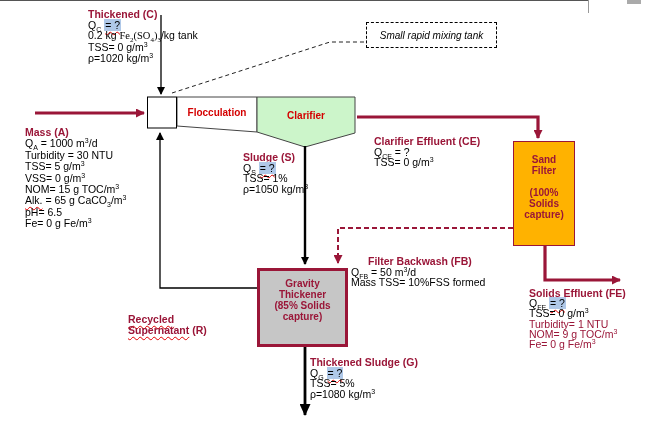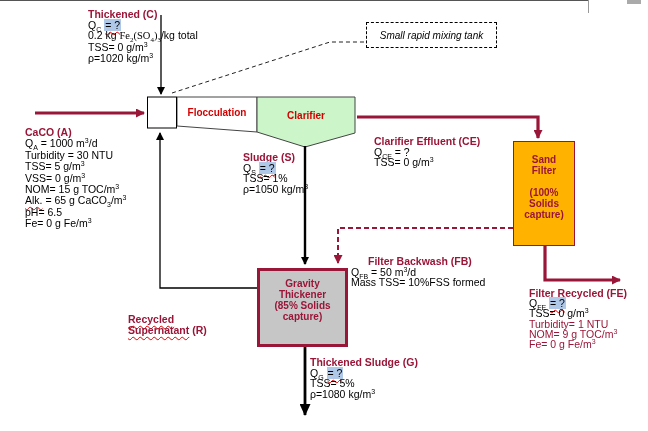--- a/index.html
+++ b/index.html
@@ -123,28 +123,28 @@
       <div>Gravity</div>
       <div>Thickener</div>
       <div>(85% Solids</div>
       <div>capture)</div>
     </div>
 
   <div id="blk-coagulant" class="stream">
     <div class="title">Thickened (C)</div>
     <div>
         <div class="sline"><span>Q</span><sub>C</sub><span> </span><span class="hl">= ?</span></div>
-        <div class="sline"><span>0.2 kg </span><span class="serif">Fe</span><sub class="serif">2</sub><span class="serif">(SO</span><sub class="serif">4</sub><span class="serif">)</span><sub class="serif">3</sub><span>/kg total</span></div>
+        <div class="sline"><span>0.2 kg </span><span class="serif">Fe</span><sub class="serif">2</sub><span class="serif">(SO</span><sub class="serif">4</sub><span class="serif">)</span><sub class="serif">3</sub><span>/kg tank</span></div>
         <div class="sline"><span>TSS= 0 g/m</span><sup>3</sup></div>
         <div class="sline"><span>ρ=1020 kg/m</span><sup>3</sup></div>
       </div>
   </div>
 
   <div id="blk-feed" class="stream">
-    <div class="title">CaCO (A)</div>
+    <div class="title">Mass (A)</div>
     <div>
         <div class="sline"><span>Q</span><sub>A</sub><span> = 1000 m</span><sup>3</sup><span>/d</span></div>
         <div class="sline"><span>Turbidity = 30 NTU</span></div>
         <div class="sline"><span>TSS= 5 g/m</span><sup>3</sup></div>
         <div class="sline"><span>VSS= 0 g/m</span><sup>3</sup></div>
         <div class="sline"><span>NOM= 15 g TOC/m</span><sup>3</sup></div>
         <div class="sline"><span class="wavy">Alk.</span><span> = 65 g CaCO</span><sub>3</sub><span>/m</span><sup>3</sup></div>
         <div class="sline"><span>pH= 6.5</span></div>
         <div class="sline"><span>Fe= 0 g Fe/m</span><sup>3</sup></div>
       </div>
@@ -169,21 +169,21 @@
 
   <div id="blk-filter-backwash" class="stream">
     <div class="title">Filter Backwash (FB)</div>
     <div>
         <div class="sline"><span>Q</span><sub>FB</sub><span> = 50 m</span><sup>3</sup><span>/d</span></div>
         <div class="sline"><span>Mass TSS= 10%FSS formed</span></div>
       </div>
   </div>
 
   <div id="blk-filter-effluent" class="stream">
-    <div class="title">Filter Recycled (FE)</div>
+    <div class="title">Solids Effluent (FE)</div>
     <div>
         <div class="sline"><span>Q</span><sub>FE</sub><span> </span><span class="hl">= ?</span></div>
         <div class="sline"><span>TSS= 0 g/m</span><sup>3</sup></div>
         <div class="sline" style="color: rgb(154, 22, 56);"><span>Turbidity= 1 NTU</span></div>
         <div class="sline" style="color: rgb(154, 22, 56);"><span>NOM= 9 g TOC/m</span><sup>3</sup></div>
         <div class="sline" style="color: rgb(154, 22, 56);"><span>Fe= 0 g Fe/m</span><sup>3</sup></div>
       </div>
   </div>
 
   <div id="blk-thickened-sludge" class="stream">

